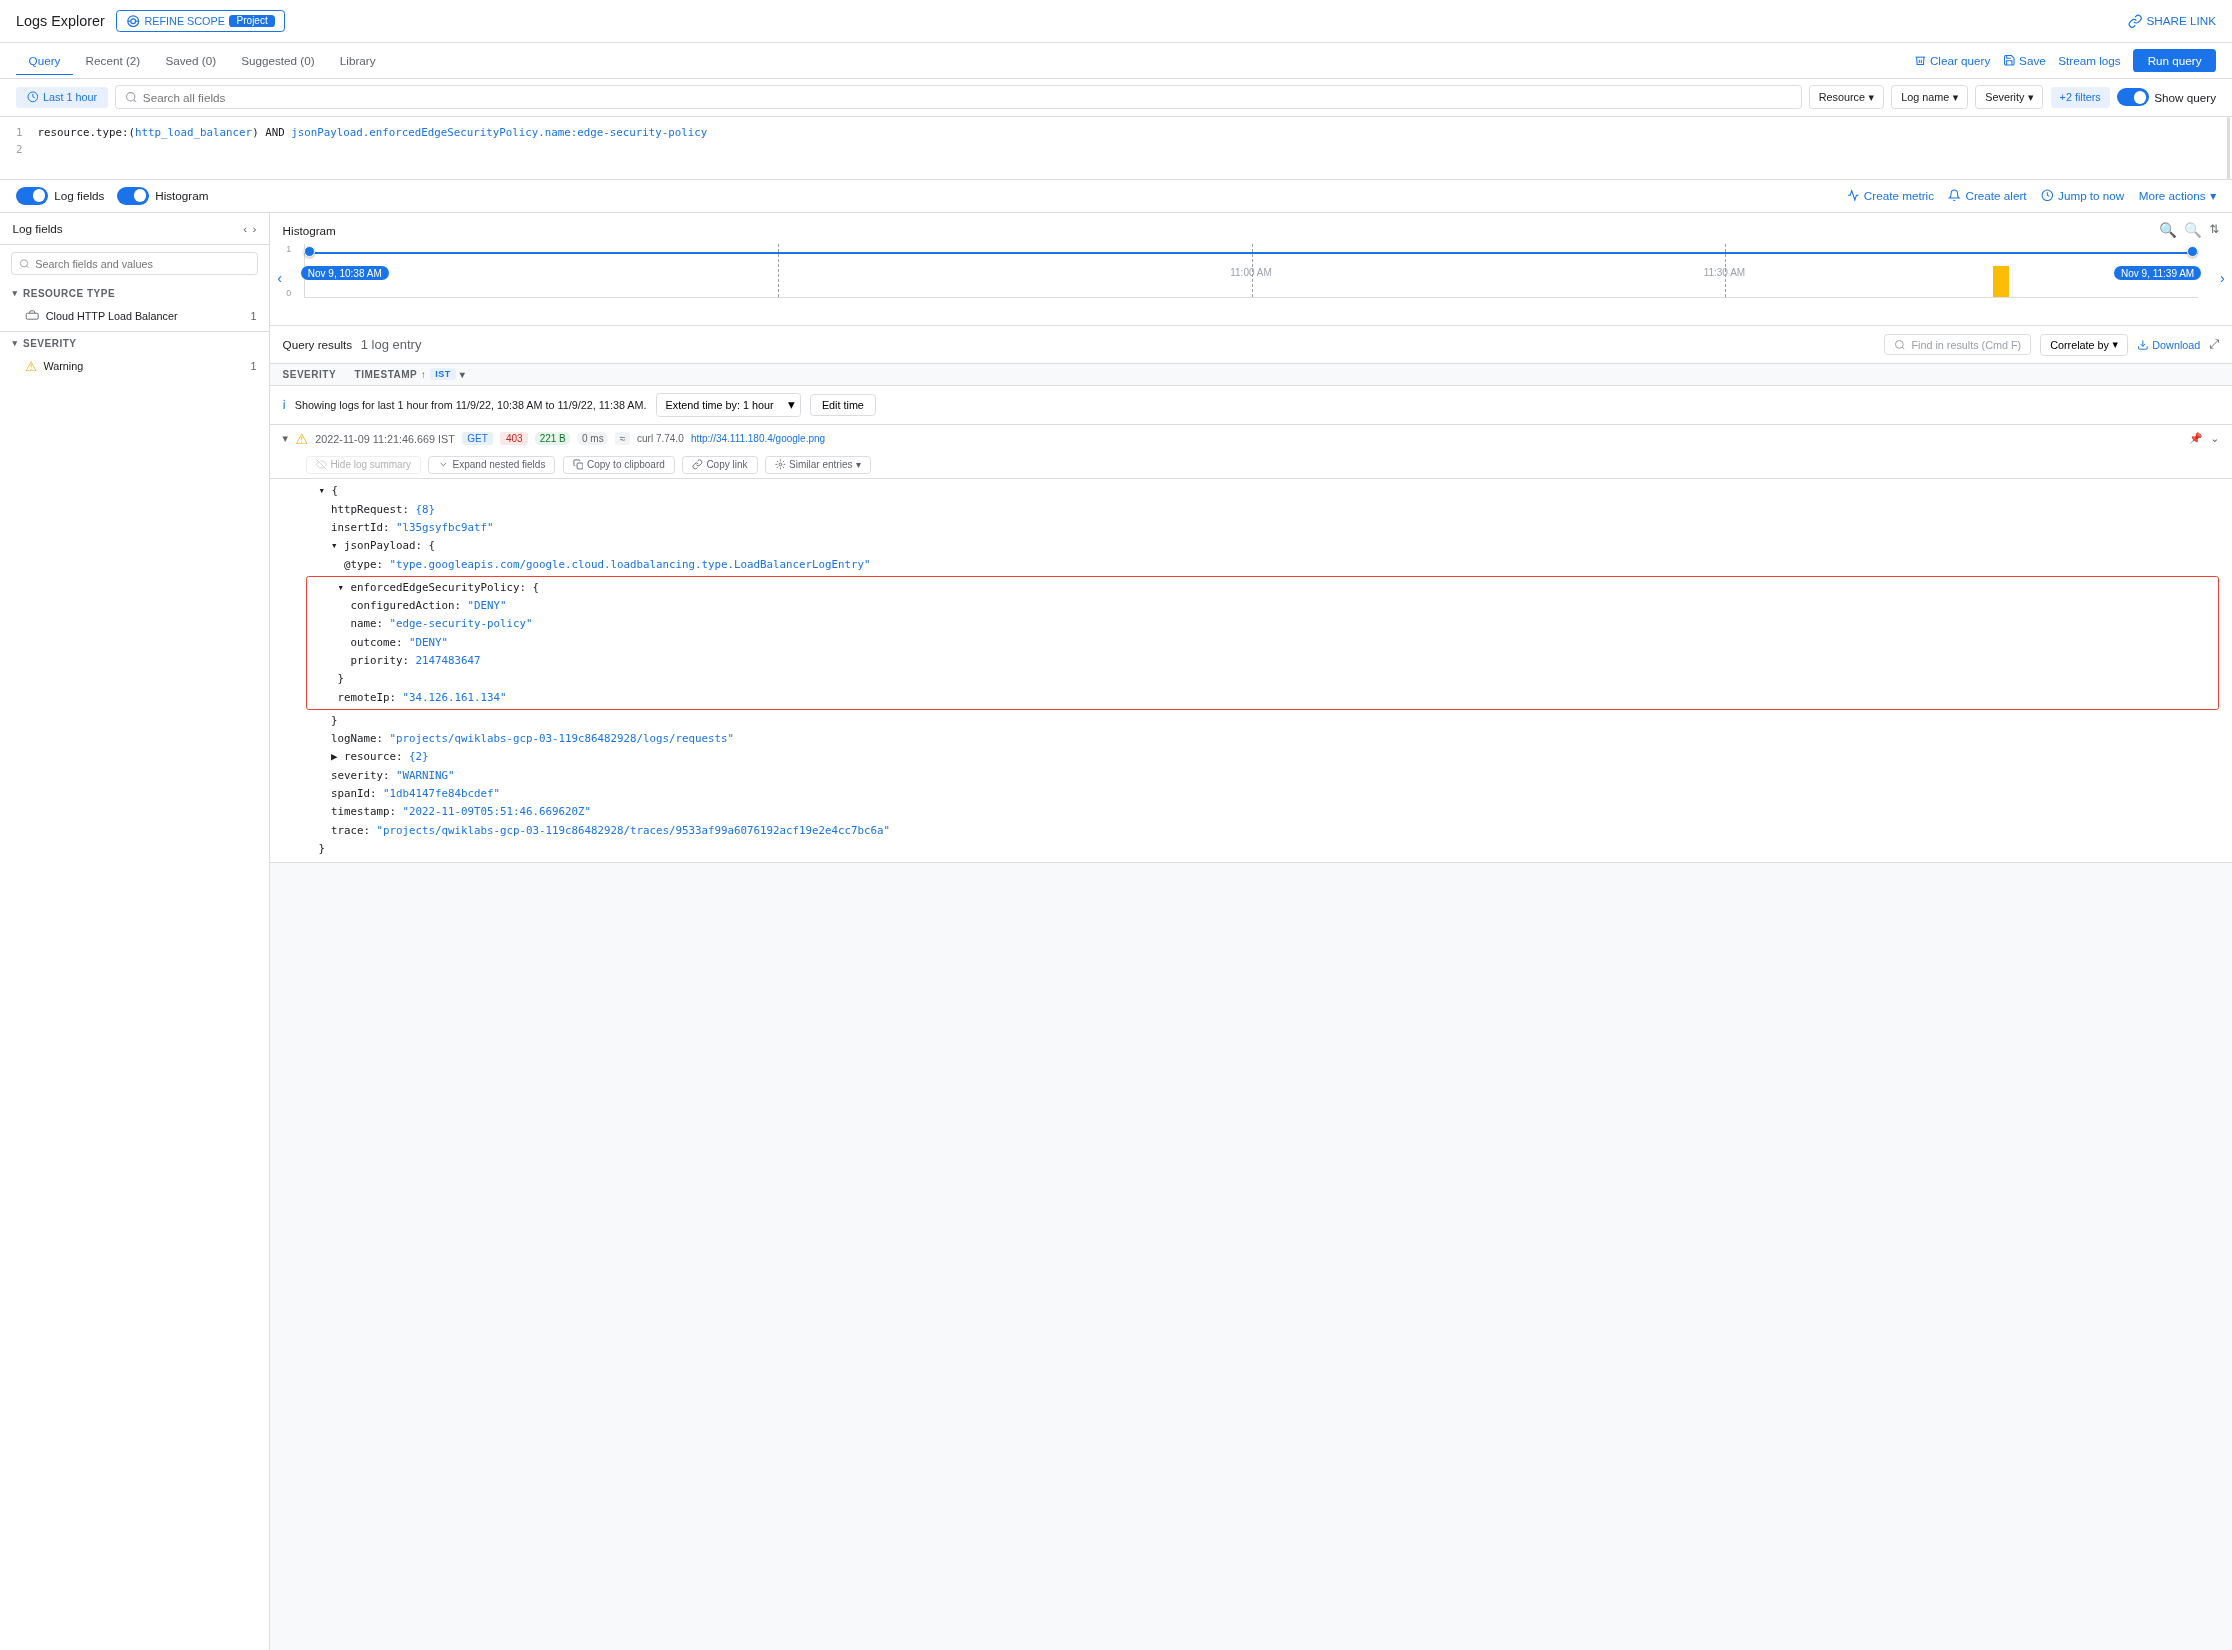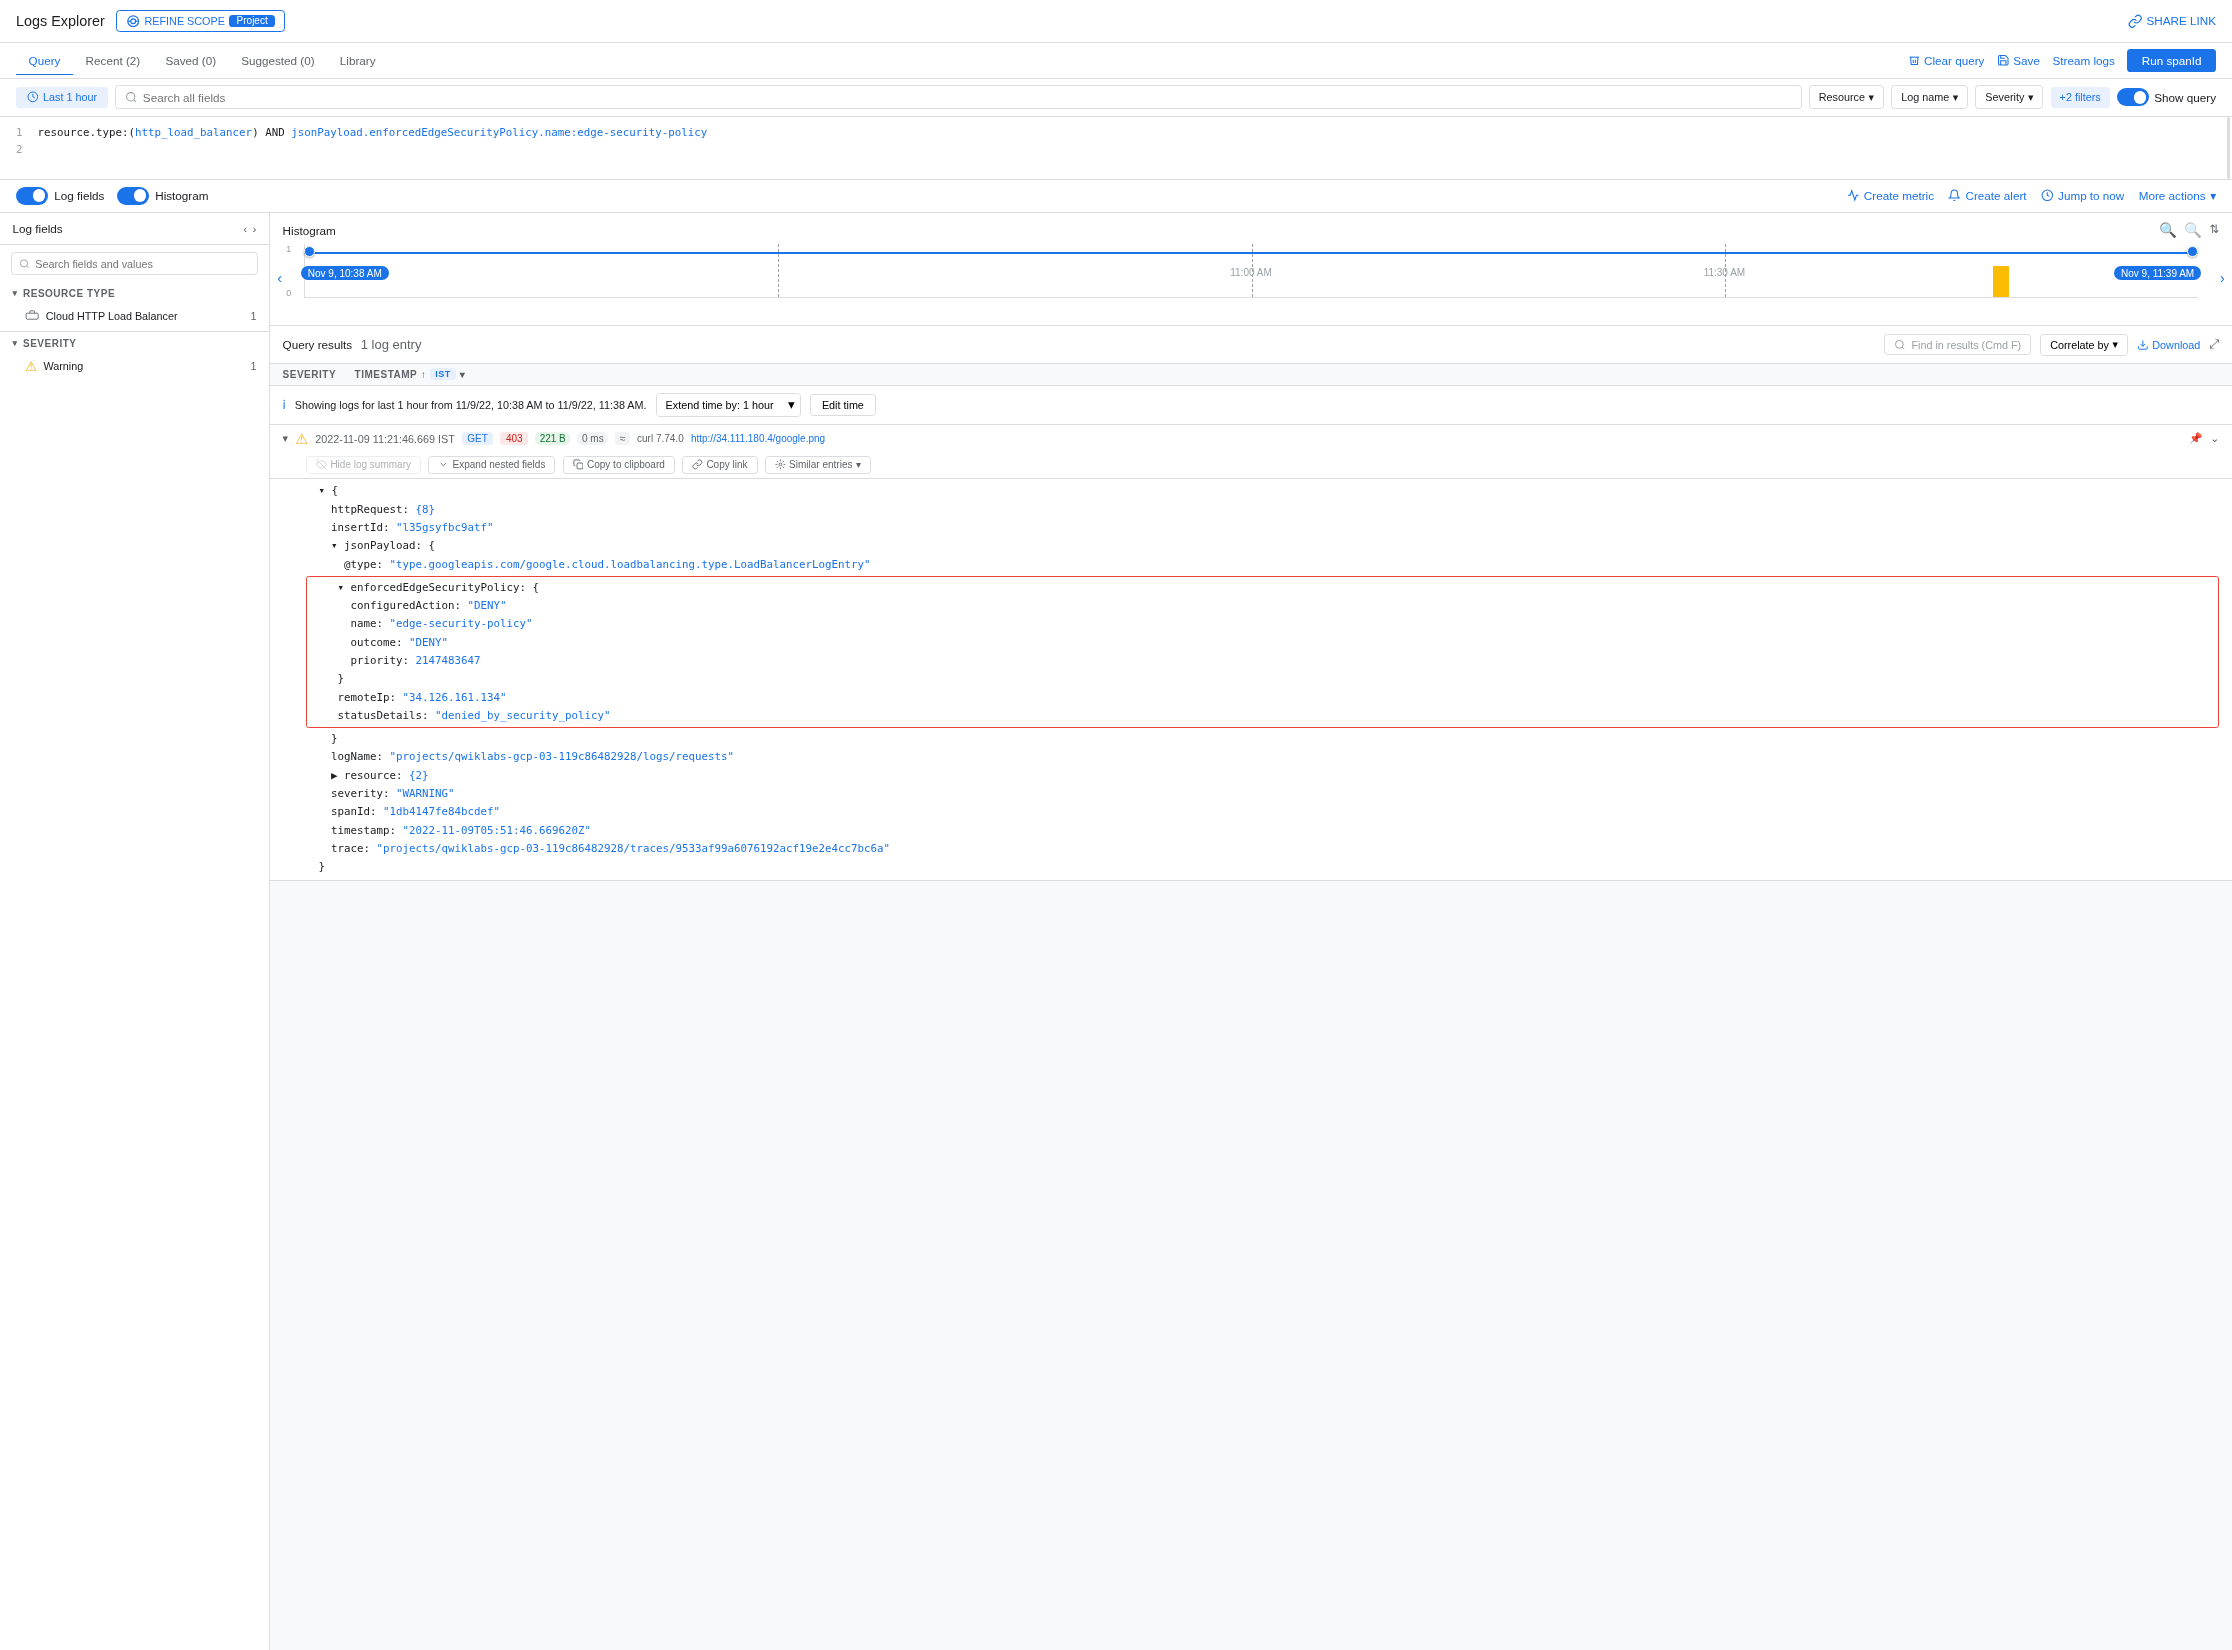--- a/index.html
+++ b/index.html
@@ -334,21 +334,21 @@
           <path d="M19 21H5a2 2 0 01-2-2V5a2 2 0 012-2h11l5 5v11a2 2 0 01-2 2z"></path>
           <polyline points="17 21 17 13 7 13 7 21"></polyline>
           <polyline points="7 3 7 8 15 8"></polyline>
         </svg>
       <span>Save</span>
     </button>
     <button class="btn-text">
       <span>Stream logs</span>
     </button>
     <button class="btn-primary">
-      <span>Run spanId</span>
+      <span>Run query</span>
     </button>
   </div>
 </div>
 
 <div class="query-bar">
   <button class="time-btn">
     <svg width="11.7" height="11.7" viewBox="0 0 24 24" fill="none" stroke="#1a73e8" stroke-width="2">
         <circle cx="12" cy="12" r="10"></circle>
         <polyline points="12 6 12 12 16 14"></polyline>
       </svg>
@@ -672,23 +672,20 @@
             </div>
             <div class="log-indent-3">
               <span class="key">priority: </span><span class="val-blue">2147483647</span>
             </div>
             <div class="log-indent-2">
               <span class="key">}</span>
             </div>
             <div class="log-indent-2">
               <span class="key">remoteIp: </span><span class="val-string">"34.126.161.134"</span>
             </div>
-            <div class="log-indent-2">
-              <span class="key">statusDetails: </span><span class="val-string">"denied_by_security_policy"</span>
-            </div>
           </div>
 
           <div class="log-indent-2">
             <span class="key">}</span>
           </div>
           <div class="log-indent-2">
             <span class="key">logName: </span><span class="val-string">"projects/qwiklabs-gcp-03-119c86482928/logs/requests"</span>
           </div>
           <div class="log-indent-2">
             <span class="key">▶ resource: </span><span class="val-blue">{2}</span>

